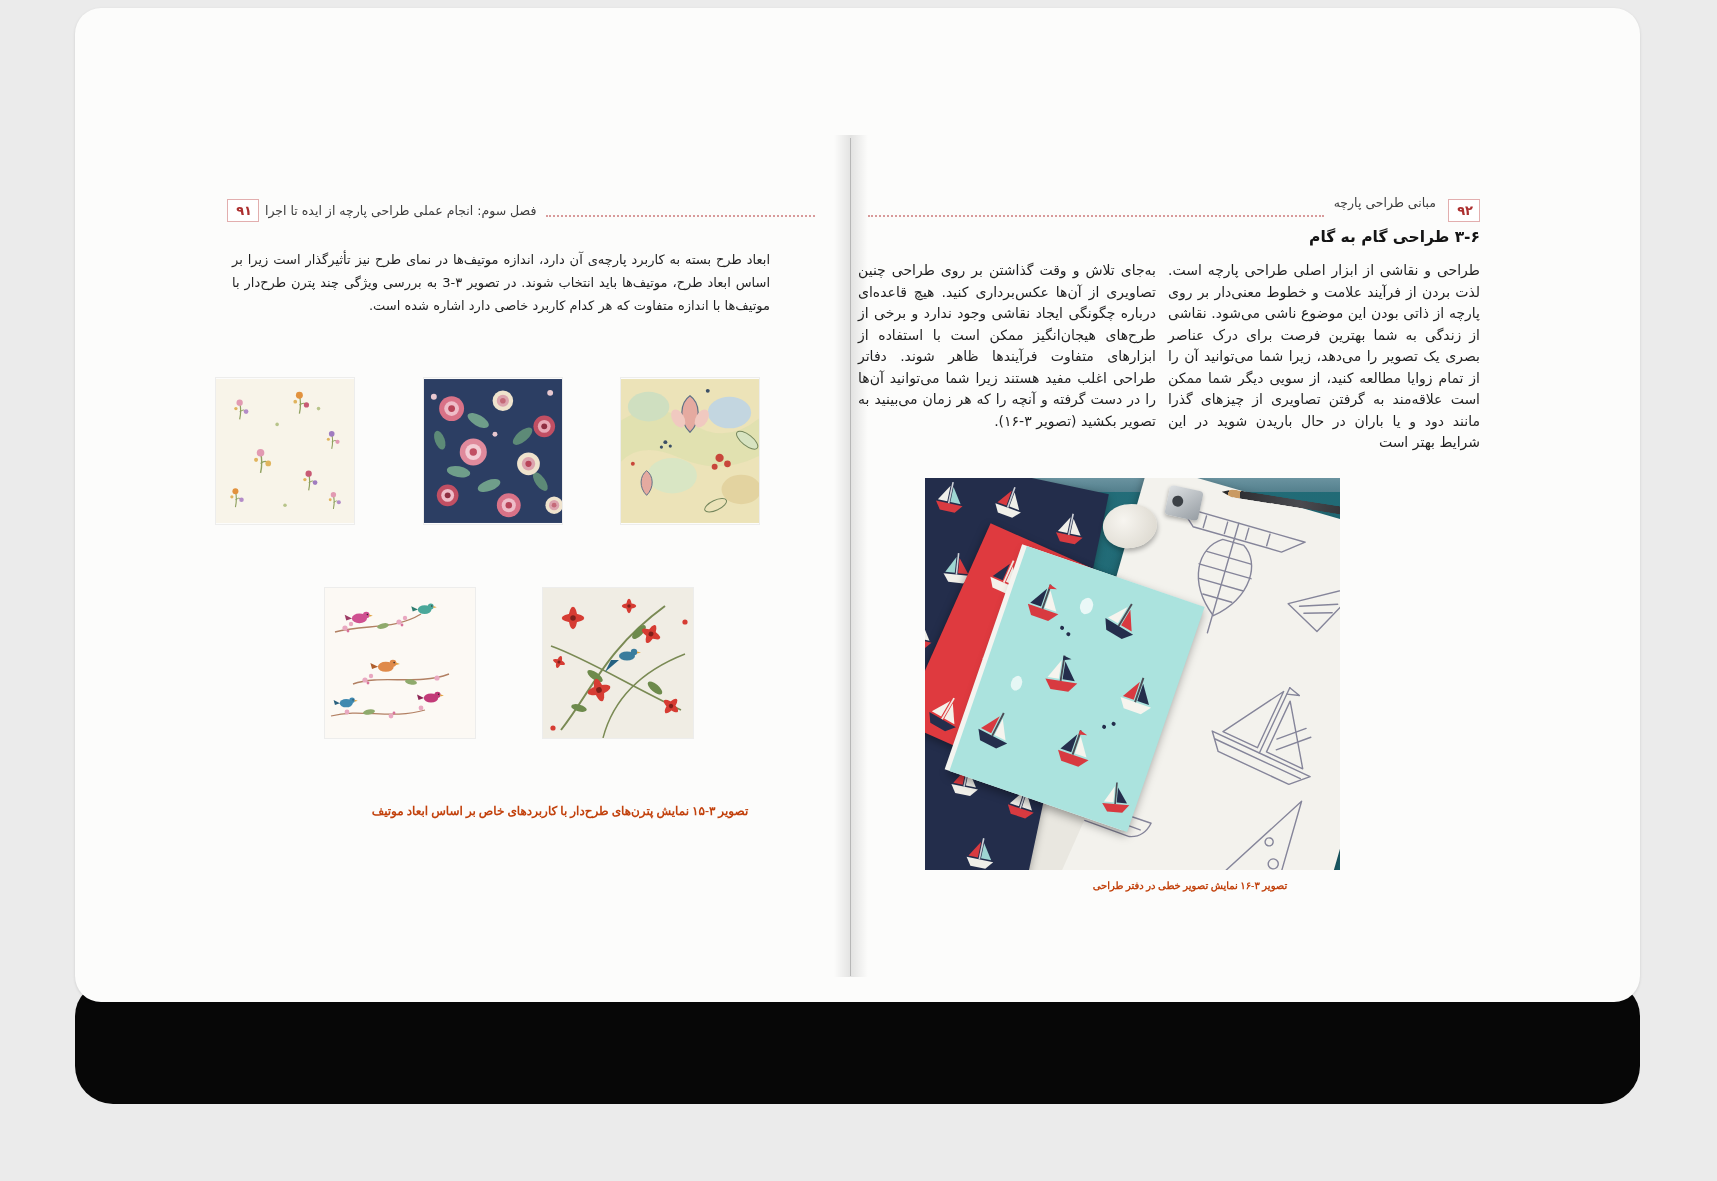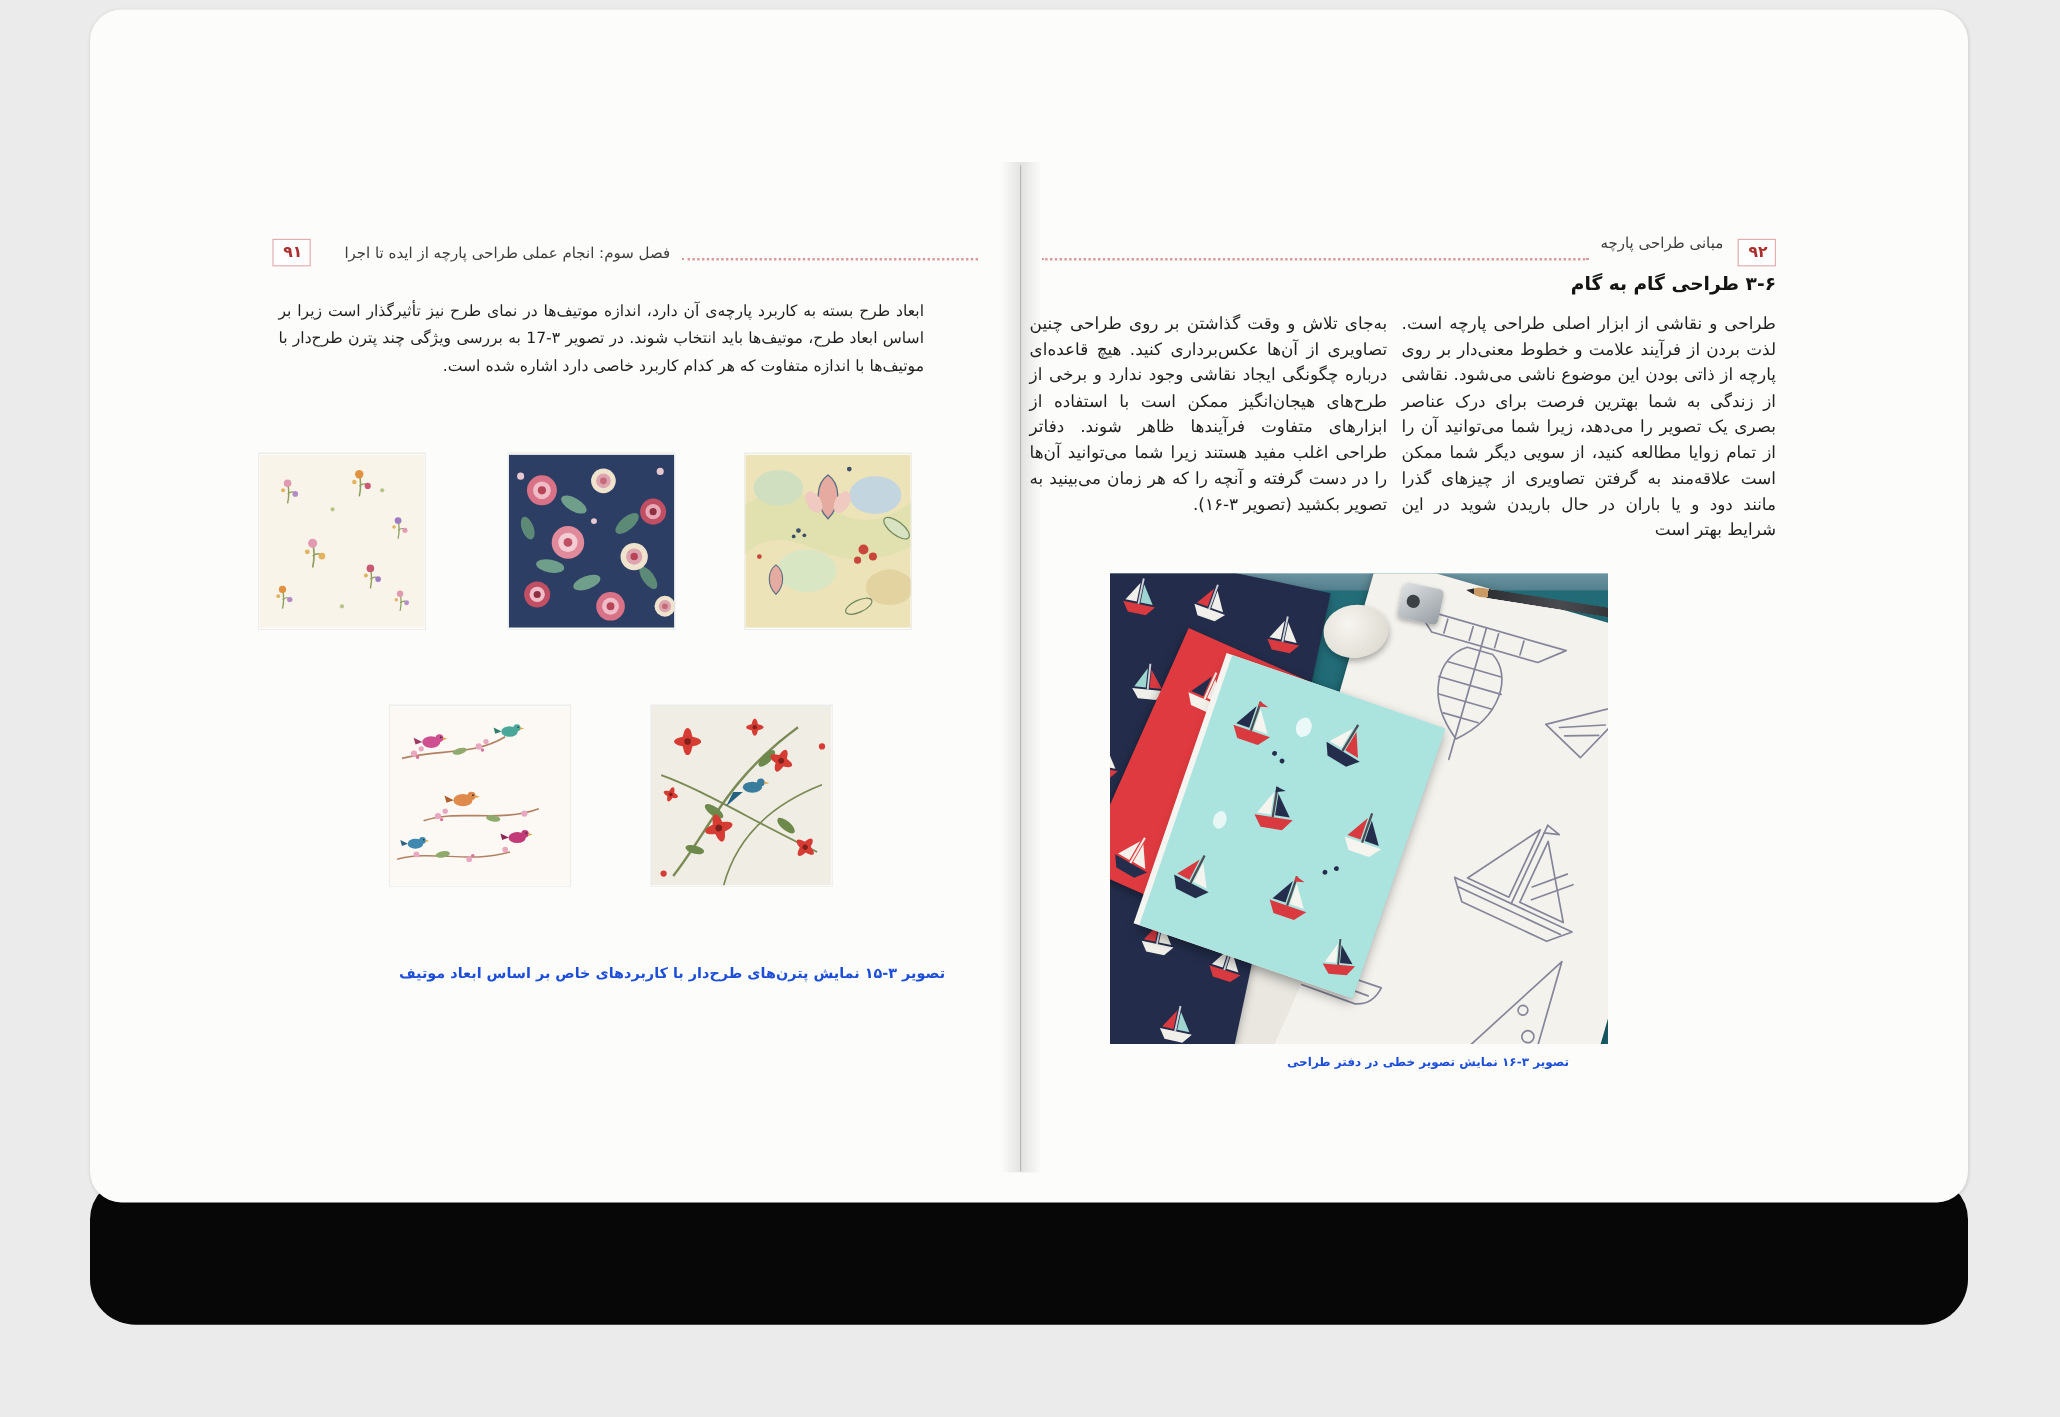--- a/index.html
+++ b/index.html
@@ -26,21 +26,21 @@
   .dot-leader{flex:1;height:12px;border-bottom:2.5px dotted #d89a9a;margin:0 10px;}
   
   .rtl-just{direction:rtl;text-align:justify;color:#1f1f1f;}
   .col{font-size:14px;line-height:21.5px;z-index:4;}
   #intro-par{left:232px;top:248px;width:538px;font-size:13px;line-height:23px;z-index:4;}
   #section-heading{left:1180px;top:228px;width:300px;text-align:right;direction:rtl;
     font-weight:bold;font-size:15.5px;color:#141414;z-index:4;}
   .swatch-caption{position:absolute;width:190px;font-size:11.5px;line-height:16.5px;
     text-align:center;direction:rtl;color:#2d2d2d;}
   .fig-caption{position:absolute;text-align:center;direction:rtl;font-weight:bold;
-    font-size:12px;color:#1d4ed8;z-index:4;}
+    font-size:12px;color:#c2410c;z-index:4;font-family:Liberation Serif, serif;}
   .swatch{position:absolute;box-shadow:0 0 0 1px rgba(0,0,0,.06);overflow:hidden;z-index:4;}
   .swatch svg{display:block;}
   
   #photo{left:925px;top:478px;width:415px;height:392px;overflow:hidden;z-index:4;
     background:linear-gradient(160deg,#256f7b 0%,#1e6772 55%,#1a5f6b 100%);}
   #photo .layer{position:absolute;}
   .fabric{box-shadow:0 3px 8px rgba(0,0,0,.35);}
   .sk{stroke:#85859a;stroke-width:1.4;fill:none;stroke-linejoin:round;stroke-linecap:round;}
 </style>
 </head>
@@ -82,25 +82,25 @@
   </defs>
 </svg>
 
 <div class="abs" id="book-base"></div>
 <div class="abs" id="book-card"></div>
 <div class="abs" id="gutter-shade"></div>
 <div class="abs" id="gutter-line"></div>
 
 <div class="abs pg-header" style="left:227px;top:196px;width:598px;">
   <span class="pg-num">۹۱</span>
-  <span class="pg-title" style="margin:0 0 0 28px;">فصل سوم: انجام عملی طراحی پارچه از ایده تا اجرا</span>
+  <span class="pg-title" style="margin:0 0 0 6px;">فصل سوم: انجام عملی طراحی پارچه از ایده تا اجرا</span>
   <span class="dot-leader"></span>
 </div>
 
-<div class="abs rtl-just" id="intro-par">ابعاد طرح بسته به کاربرد پارچه‌ی آن دارد، اندازه موتیف‌ها در نمای طرح نیز تأثیرگذار است زیرا بر اساس ابعاد طرح، موتیف‌ها باید انتخاب شوند. در تصویر ۳-17 به بررسی ویژگی چند پترن طرح‌دار با موتیف‌ها با اندازه متفاوت که هر کدام کاربرد خاصی دارد اشاره شده است.</div>
+<div class="abs rtl-just" id="intro-par">ابعاد طرح بسته به کاربرد پارچه‌ی آن دارد، اندازه موتیف‌ها در نمای طرح نیز تأثیرگذار است زیرا بر اساس ابعاد طرح، موتیف‌ها باید انتخاب شوند. در تصویر ۳-3 به بررسی ویژگی چند پترن طرح‌دار با موتیف‌ها با اندازه متفاوت که هر کدام کاربرد خاصی دارد اشاره شده است.</div>
 
 <div class="swatch" style="left:621px;top:378px;width:138px;height:146px;">
   <svg viewBox="0 0 140 146" width="138" height="146">
     <rect width="140" height="146" fill="#ece3b8"></rect>
     <path d="M0,42 Q35,20 70,44 T140,40 V78 Q100,98 60,80 T0,84 Z" fill="#dfe0ae" opacity=".8"></path>
     <ellipse cx="28" cy="28" rx="21" ry="15" fill="#cfdfc0"></ellipse>
     <ellipse cx="110" cy="34" rx="22" ry="16" fill="#c3d6e0"></ellipse>
     <ellipse cx="52" cy="98" rx="25" ry="18" fill="#d9e6c4"></ellipse>
     <ellipse cx="122" cy="112" rx="20" ry="15" fill="#e3d3a0"></ellipse>
     <path d="M70,54 C58,42 60,24 70,17 C80,24 82,42 70,54 Z" fill="#e5aaa0" stroke="#5f7086" stroke-width="1.2"></path>

